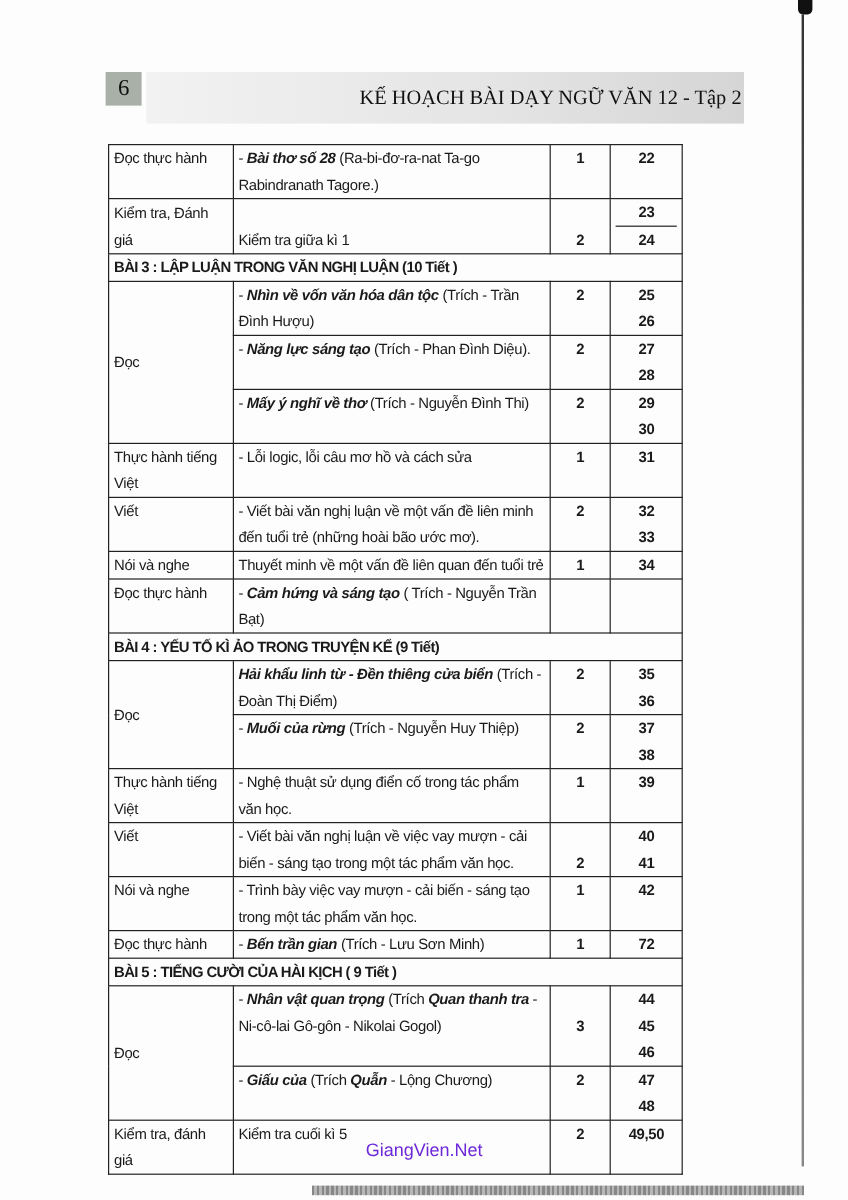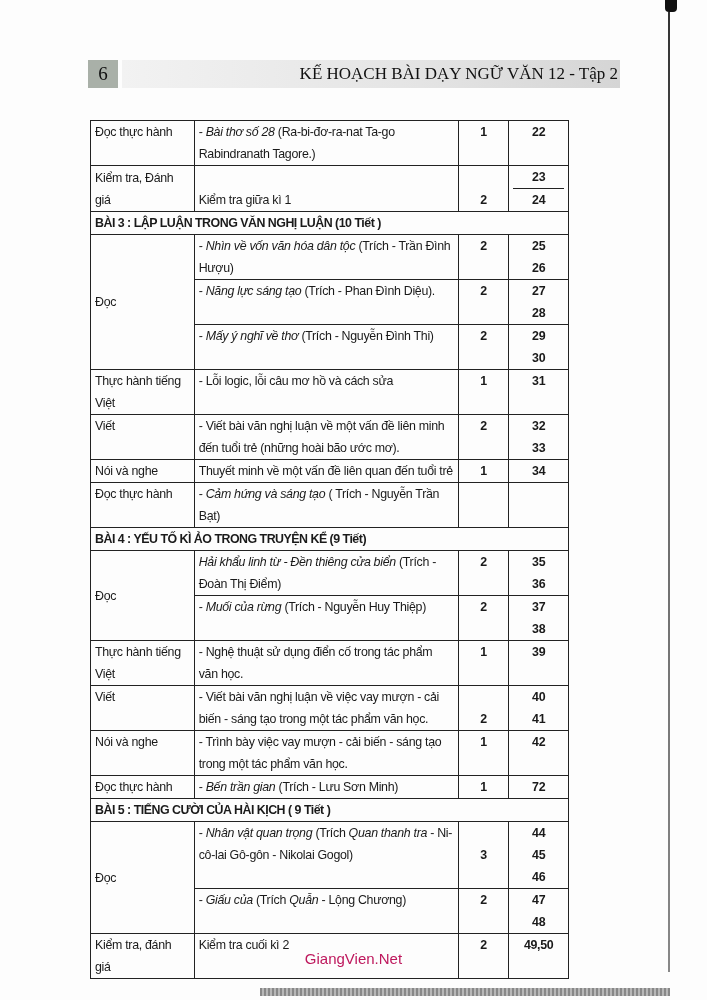--- a/index.html
+++ b/index.html
@@ -24,21 +24,21 @@
   }
   .header {
     position:absolute; left:88px; top:60px; width:532px; height:28px;
   }
   .page-num-box {
     position:absolute; left:0; top:0; width:30px; height:28px;
     background:#a9b0a8; display:flex; align-items:center; justify-content:center;
     font-family:"Liberation Serif", serif; font-size:19px; color:#111;
   }
   .header-band {
-    position:absolute; left:34px; top:0; right:0; height:28px;
+    position:absolute; left:34px; top:0; right:0; height:43px;
     background:linear-gradient(90deg,#f2f2f2 0%,#e4e4e4 60%,#d5d5d5 100%);
     display:flex; align-items:center; justify-content:flex-end;
     padding-right:2px; box-sizing:border-box;
     font-family:"Liberation Serif", serif; font-size:17px; color:#111;
   }
   table.plan {
     position:absolute; left:90px; top:120px; width:479px;
     border-collapse:collapse; font-size:12.4px;
     font-family:"Liberation Sans", sans-serif;
     letter-spacing:-0.3px;
@@ -52,24 +52,24 @@
   td.c3 { width:44px; text-align:center; font-weight:bold; }
   td.c4 { width:52px; text-align:center; font-weight:bold; padding:0; }
   td.lesson {
     font-weight:bold; line-height:30px; padding:4px 4px 2px;
     letter-spacing:-0.5px;
   }
   .mid { vertical-align:middle !important; }
   .bot { vertical-align:bottom !important; }
   .num-line { display:block; line-height:22px; }
   .sub-split { display:block; line-height:22px; border-bottom:1.3px solid #222; }
-  i { font-style:italic; }
+  i { font-style:italic;font-weight:bold; }
   .watermark {
     position:absolute; top:950px; left:0; width:707px; text-align:center;
-    color:#be185d; font-family:"Liberation Sans", sans-serif; font-size:15px;
+    color:#6d28d9; font-family:"Liberation Sans", sans-serif; font-size:15px;
   }
 </style>
 </head>
 <body>
 
 <div class="page-edge-top"></div>
 <div class="page-edge"></div>
 <div class="page-edge-bottom"></div>
 
 <div class="header">
@@ -232,21 +232,21 @@
   <tr>
     <td class="c2"><span>- </span><i>Giấu của</i><span> (Trích </span><i>Quẫn</i><span> - Lộng Chương)</span></td>
     <td class="c3">2</td>
     <td class="c4">
           <span class="num-line">47</span>
           <span class="num-line">48</span>
         </td>
   </tr>
   <tr>
     <td class="c1">Kiểm tra, đánh giá</td>
-    <td class="c2">Kiểm tra cuối kì 2</td>
+    <td class="c2">Kiểm tra cuối kì 5</td>
     <td class="c3">2</td>
     <td class="c4">
           <span class="num-line">49,50</span>
         </td>
   </tr>
 </tbody>
   </table>
 
 <div class="watermark">GiangVien.Net</div>
 

